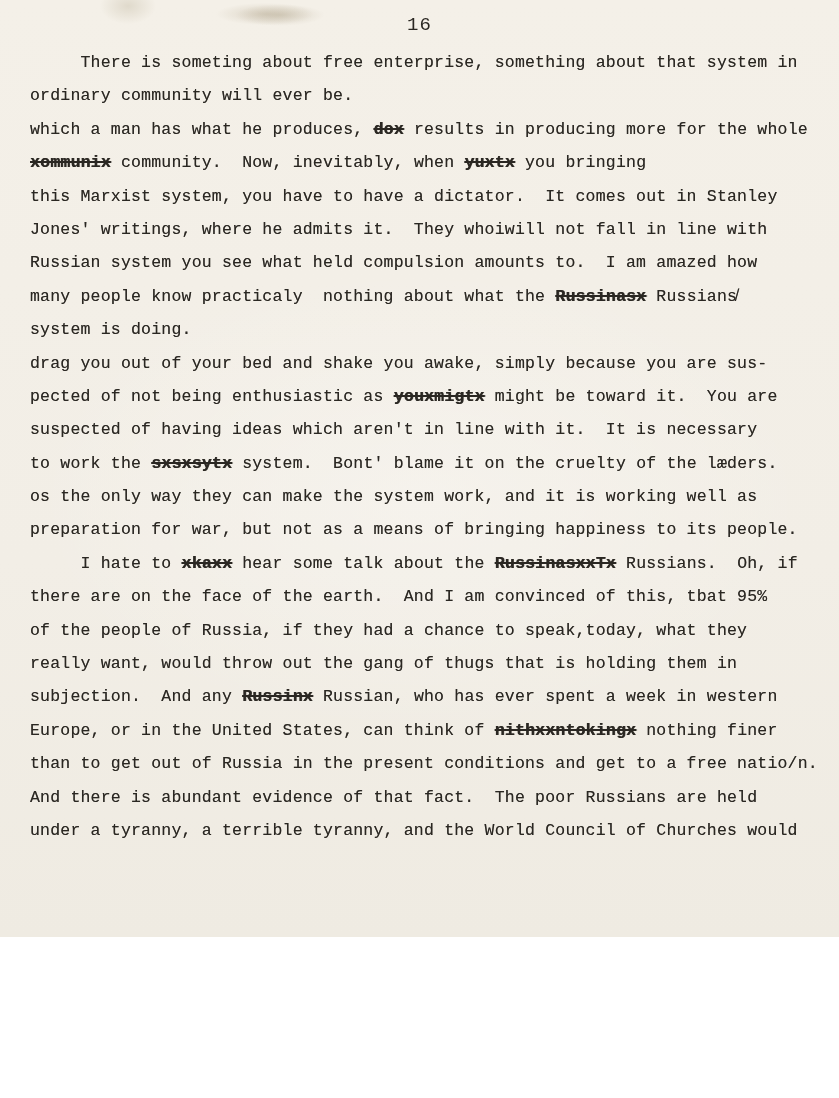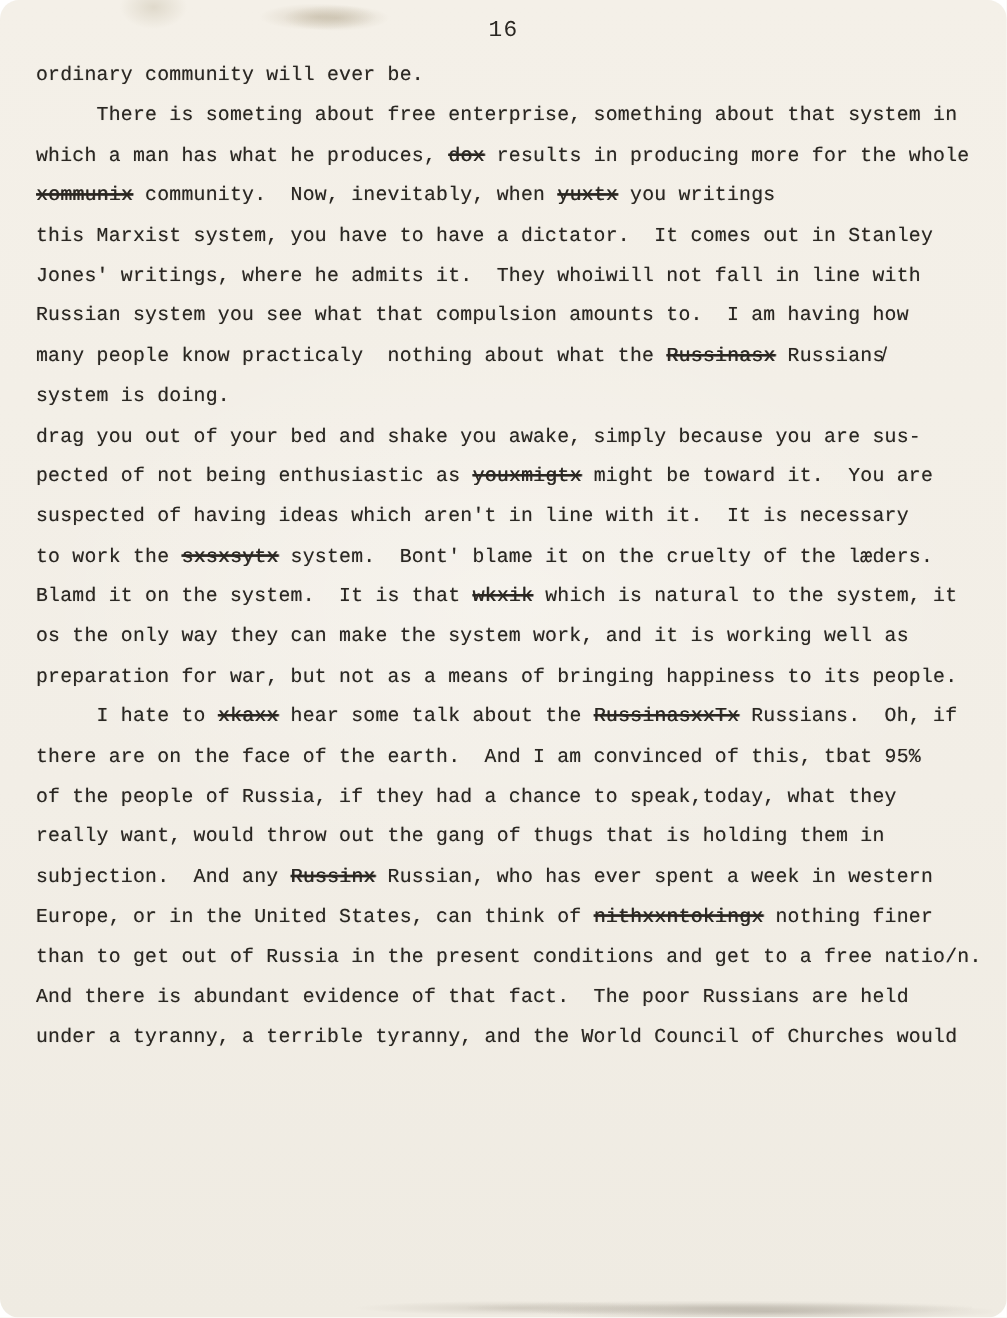--- a/index.html
+++ b/index.html
@@ -1,73 +1,71 @@
 <!DOCTYPE html>
 <html style="--paper: #f3efe7; --ink: #2a2722;"><head>
 <meta charset="utf-8">
 <style>
   :root { --paper:#f3efe7; --ink:#2a2722; }
   * { margin:0; padding:0; box-sizing:border-box; }
   body { width:839px; height:1098px; font-family:"Liberation Mono","DejaVu Sans Mono",monospace; }
   .paper {
-    position:relative; width:839px; height:1098px; overflow:hidden;
+    position:relative; width:839px; height:937px; overflow:hidden;
     background-color:var(--paper);
     background-image:
       radial-gradient(ellipse 70px 16px at 265px 14px, rgba(190,178,155,.45), transparent 70%),
       radial-gradient(ellipse 40px 26px at 128px 6px, rgba(185,175,150,.35), transparent 70%),
       radial-gradient(ellipse 260px 10px at 640px 1093px, rgba(150,143,130,.40), transparent 75%),
       radial-gradient(ellipse 180px 8px at 430px 1090px, rgba(160,152,138,.30), transparent 75%),
       radial-gradient(ellipse 500px 300px at 420px 500px, rgba(255,255,255,.25), transparent 80%),
       linear-gradient(180deg,#f4f0e8 0%,#f2eee6 60%,#efebe2 100%);
-    border-radius: 16px;
   }
   .page-number {
     position:absolute; top:14px; left:0; width:100%;
     text-align:center; font-size:19px; letter-spacing:1px; color:var(--ink);
   }
   .text-block { position:absolute; top:46px; left:30px; width:790px; color:var(--ink); }
   .line {
     white-space:pre; font-size:16.5px; line-height:33.4px; height:33.4px;
     letter-spacing:.2px;
     text-shadow:0 0 .6px rgba(42,39,34,.55);
   }
   .struck {
-    font-weight:400;
+    font-weight:700;
     text-decoration:line-through;
     text-decoration-thickness:1.5px;
     text-shadow:.5px 0 0 rgba(42,39,34,.8);
   }
   .sub { position:relative; top:.45em; }
   .smudge { position:absolute; pointer-events:none; }
   .smudge-a { top:4px; left:235px; width:90px; height:22px;
     background:radial-gradient(ellipse at center, rgba(170,158,132,.35), transparent 70%); }
   .smudge-b { top:1084px; left:390px; width:420px; height:12px;
     background:radial-gradient(ellipse at center, rgba(140,133,120,.30), transparent 75%); }
 </style>
 </head>
 <body>
 
 <div class="paper">
   <div class="smudge smudge-a"></div>
   <div class="page-number">16</div>
   <div class="text-block">
+      <div class="line"><span>     There is someting about free enterprise, something about that system in</span></div>
       <div class="line"><span>ordinary community will ever be.</span></div>
-      <div class="line"><span>     There is someting about free enterprise, something about that system in</span></div>
       <div class="line"><span>which a man has what he produces, </span><span class="struck">dox</span><span> results in producing more for the whole</span></div>
-      <div class="line"><span class="struck">xommunix</span><span> community.  Now, inevitably, when </span><span class="struck">yuxtx</span><span> you writings</span></div>
+      <div class="line"><span class="struck">xommunix</span><span> community.  Now, inevitably, when </span><span class="struck">yuxtx</span><span> you bringing</span></div>
       <div class="line"><span>this Marxist system, you have to have a dictator.  It comes out in Stanley</span></div>
       <div class="line"><span>Jones' writings, where he admits it.  They whoiwill not fall in line with</span></div>
-      <div class="line"><span>Russian system you see what that compulsion amounts to.  I am having how</span></div>
+      <div class="line"><span>Russian system you see what held compulsion amounts to.  I am amazed how</span></div>
       <div class="line"><span>many people know practicaly  nothing about what the </span><span class="struck">Russinasx</span><span> Russian</span><span>s̸</span></div>
       <div class="line"><span>system is doing.</span></div>
       <div class="line"><span>drag you out of your bed and shake you awake, simply because you are sus-</span></div>
       <div class="line"><span>pected of not being enthusiastic as </span><span class="struck">youxmigtx</span><span> might be toward it.  You are</span></div>
       <div class="line"><span>suspected of having ideas which aren't in line with it.  It is necessary</span></div>
       <div class="line"><span>to work the </span><span class="struck">sxsxsytx</span><span> system.  Bont' blame it on the cruelty of the læders.</span></div>
-      <div class="line"><span>Blamd it on the system.  It is that </span><span class="struck">wkxik</span><span> which is natural to the system, it</span></div>
       <div class="line"><span>os the only way they can make the system work, and it is working well as</span></div>
       <div class="line"><span>preparation for war, but not as a means of bringing happiness to its people.</span></div>
       <div class="line"><span>     I hate to </span><span class="struck">xkaxx</span><span> hear some talk about the </span><span class="struck">RussinasxxTx</span><span> Russians.  Oh, if</span></div>
       <div class="line"><span>there are on the face of the earth.  And I am convinced of this, tbat 95%</span></div>
       <div class="line"><span>of the people of Russia, if they had a chance to speak,today, what they</span></div>
       <div class="line"><span>really want, would throw out the gang of thugs that is holding them in</span></div>
       <div class="line"><span>subjection.  And any </span><span class="struck">Russinx</span><span> Russian, who has ever spent a week in western</span></div>
       <div class="line"><span>Europe, or in the United States, can think of </span><span class="struck">nithxxntokingx</span><span> nothing finer</span></div>
       <div class="line"><span>than to get out of Russia in the present conditions and get to a free natio/n.</span></div>
       <div class="line"><span>And there is abundant evidence of that fact.  The poor Russians are held</span></div>

